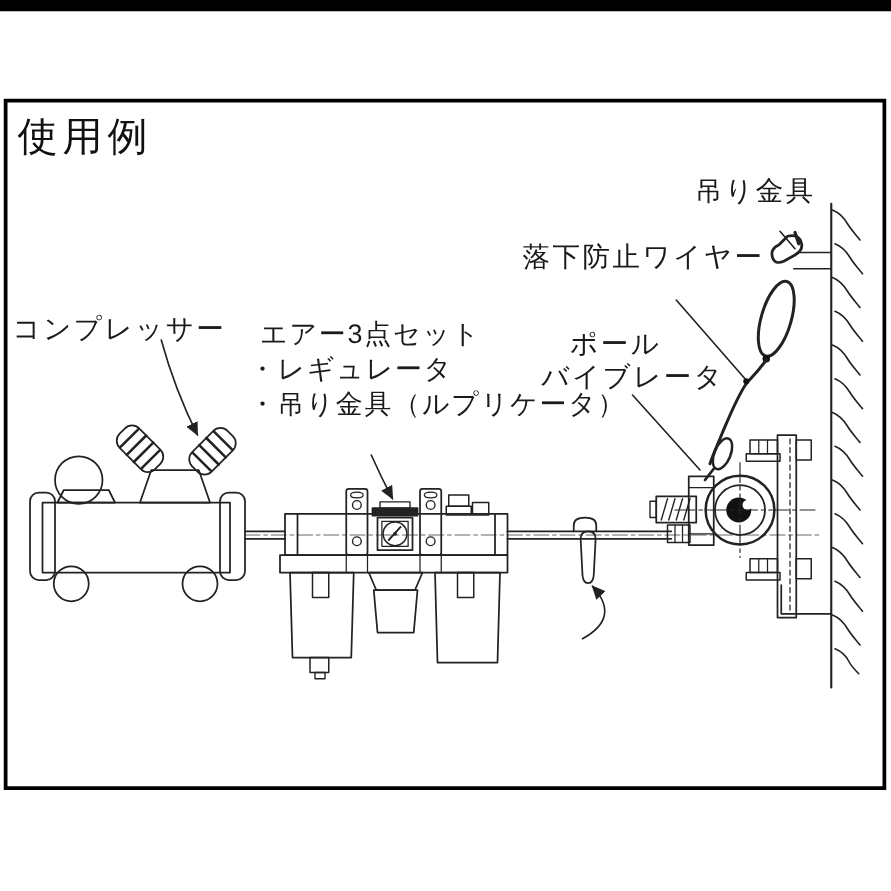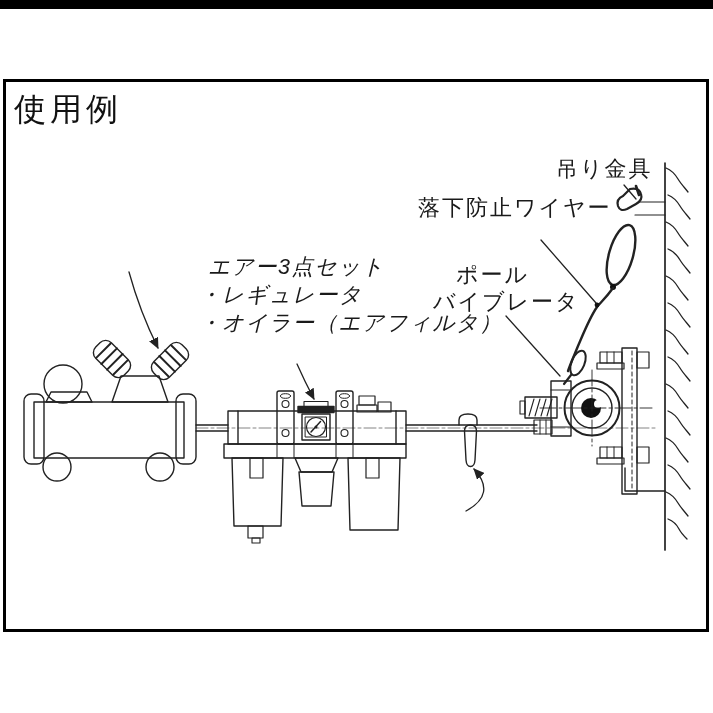--- a/index.html
+++ b/index.html
@@ -3,21 +3,21 @@
 <meta charset="utf-8">
 <style>
   html,body{margin:0;padding:0;background:#fff;}
   .stage{position:relative;width:713px;height:713px;background:#ffffff;overflow:hidden;
          font-family:"Liberation Sans","DejaVu Sans",sans-serif;color:#1a1a1a;}
   .topbar{position:absolute;left:0;top:0;width:713px;height:9px;background:#000;}
   .frame{position:absolute;left:3px;top:79px;width:706px;height:553px;border:3px solid #000;box-sizing:border-box;background:#fff;}
   svg.draw{position:absolute;left:0;top:0;}
   .lbl{position:absolute;font-size:22px;letter-spacing:2px;line-height:26px;white-space:nowrap;color:#1a1a1a;}
   .title{position:absolute;left:14px;top:88px;font-size:32px;letter-spacing:4px;color:#111;}
-  .airset{position:absolute;left:199px;top:253px;font-size:21.5px;letter-spacing:1.5px;line-height:28px;white-space:nowrap;font-style:italic;}
+  .airset{position:absolute;left:199px;top:253px;font-size:21.5px;letter-spacing:1.5px;line-height:28px;white-space:nowrap;}
   .airset .head{padding-left:9px;}
 </style>
 </head>
 <body>
 
 <div class="stage">
   <div class="topbar"></div>
   <div class="frame"></div>
 
   <svg class="draw" width="713" height="713" viewBox="0 0 713 713" fill="none" stroke="#222" stroke-width="1.4" stroke-linecap="round" stroke-linejoin="round">
@@ -188,27 +188,28 @@
       <path d="M297,364 Q305,382 314,399" marker-end="url(#arrow)"></path>
       <line x1="624" y1="185" x2="636" y2="199"></line>
       <line x1="541" y1="240" x2="596" y2="303"></line>
       <line x1="506" y1="316" x2="560" y2="376"></line>
       <path d="M466,511 Q497,494 474,469" marker-end="url(#arrow)"></path>
     </g>
   </svg>
 
   <div class="title">使用例</div>
 
+  <div class="lbl" style="left:10px;top:250px;">コンプレッサー</div>
 
   <div class="airset">
     <div class="head">エアー3点セット</div>
     <div>・レギュレータ</div>
-    <div>・オイラー（エアフィルタ）</div>
+    <div>・吊り金具（ルプリケータ）</div>
   </div>
 
-  <div class="lbl" style="left:556px;top:156px;">吊り金具</div>
-
-  <div class="lbl" style="left:418px;top:195px;">落下防止ワイヤー</div>
+  <div class="lbl" style="left:556px;top:140px;">吊り金具</div>
+
+  <div class="lbl" style="left:418px;top:195px;font-family:Liberation Mono, monospace;">落下防止ワイヤー</div>
 
   <div class="lbl" style="left:456px;top:262px;">ポール</div>
   <div class="lbl" style="left:433px;top:289px;">バイブレータ</div>
 
 </div>
 
 </body></html>

